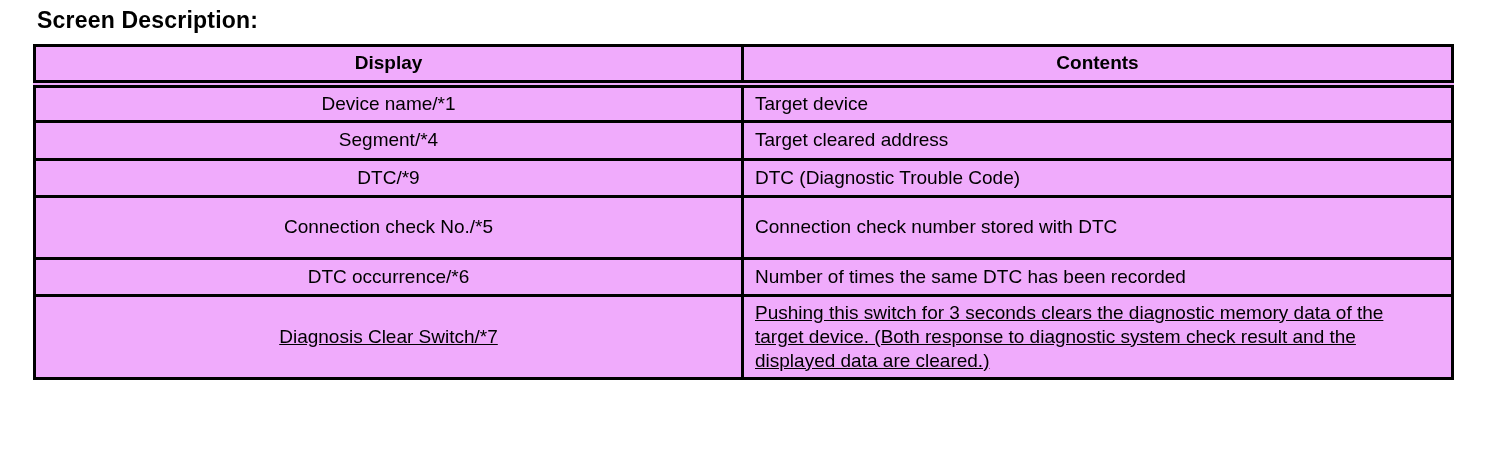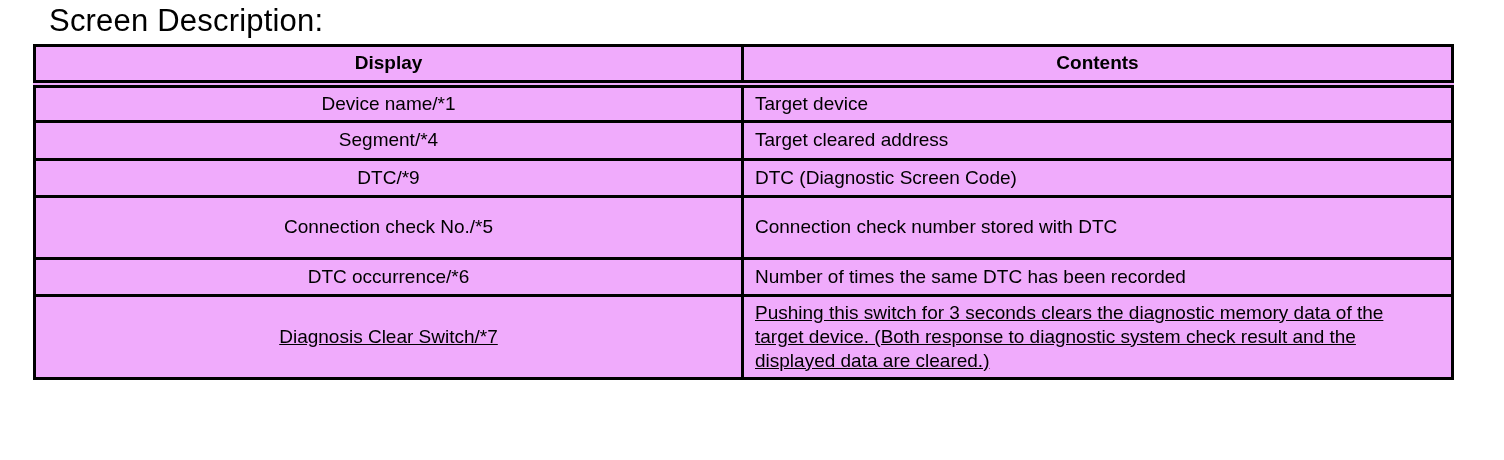--- a/index.html
+++ b/index.html
@@ -10,24 +10,24 @@
     height: 460px;
     background: #ffffff;
     color: #000000;
     font-family: "Liberation Sans", sans-serif;
     overflow: hidden;
   }
   .page {
     padding: 5px 0 0 33px;
   }
   .page-title {
-    font-size: 31px;
-    font-weight: normal;
+    font-size: 23px;
+    font-weight: bold;
     line-height: 31px;
-    margin: 0 0 8px 16px;
+    margin: 0 0 8px 4px;
     letter-spacing: 0.2px;
   }
   table.desc-table {
     border-collapse: collapse;
     table-layout: fixed;
     width: 1418px;
     background: #f0abfc;
   }
   .desc-table col.col-display  { width: 708px; }
   .desc-table col.col-contents { width: 710px; }
@@ -84,21 +84,21 @@
         <tr>
           <td class="display-cell">Device name/*1</td>
           <td class="contents-cell">Target device</td>
         </tr>
         <tr>
           <td class="display-cell">Segment/*4</td>
           <td class="contents-cell">Target cleared address</td>
         </tr>
         <tr>
           <td class="display-cell">DTC/*9</td>
-          <td class="contents-cell">DTC (Diagnostic Screen Code)</td>
+          <td class="contents-cell">DTC (Diagnostic Trouble Code)</td>
         </tr>
         <tr>
           <td class="display-cell">Connection check No./*5</td>
           <td class="contents-cell">Connection check number stored with DTC</td>
         </tr>
         <tr>
           <td class="display-cell">DTC occurrence/*6</td>
           <td class="contents-cell">Number of times the same DTC has been recorded</td>
         </tr>
         <tr>

